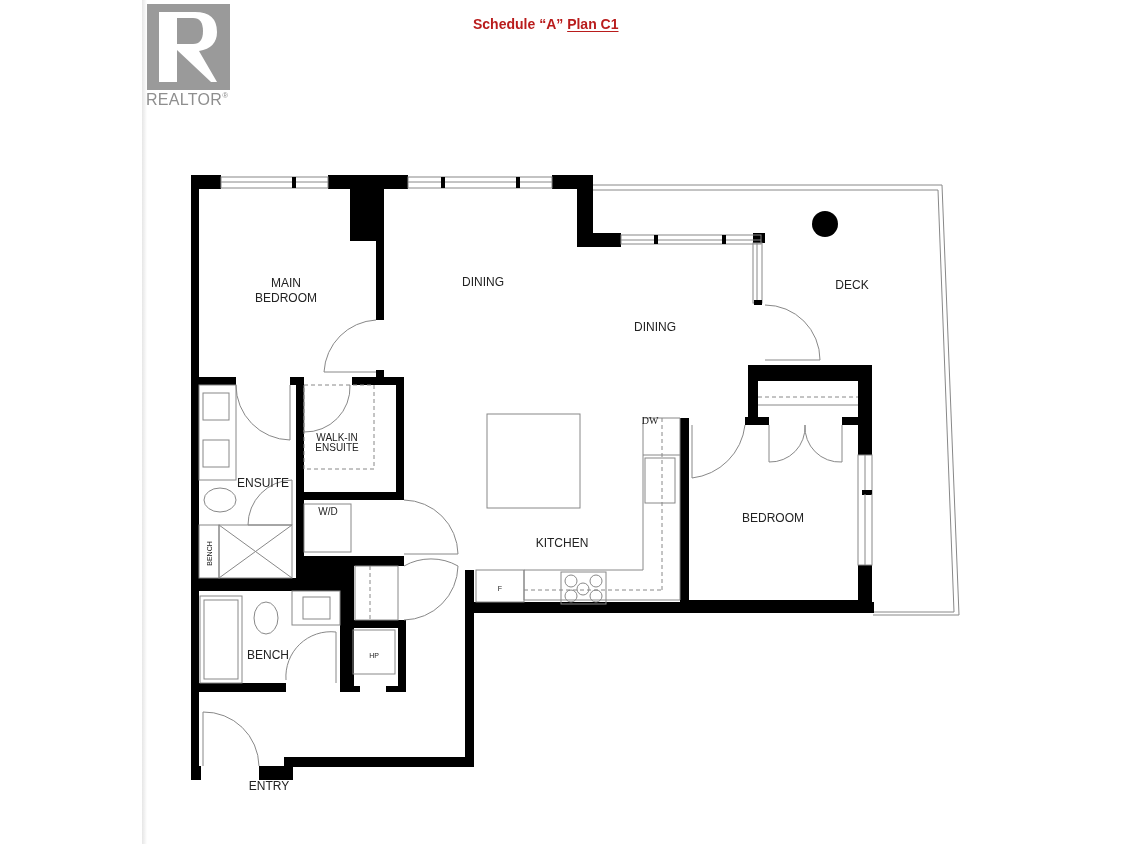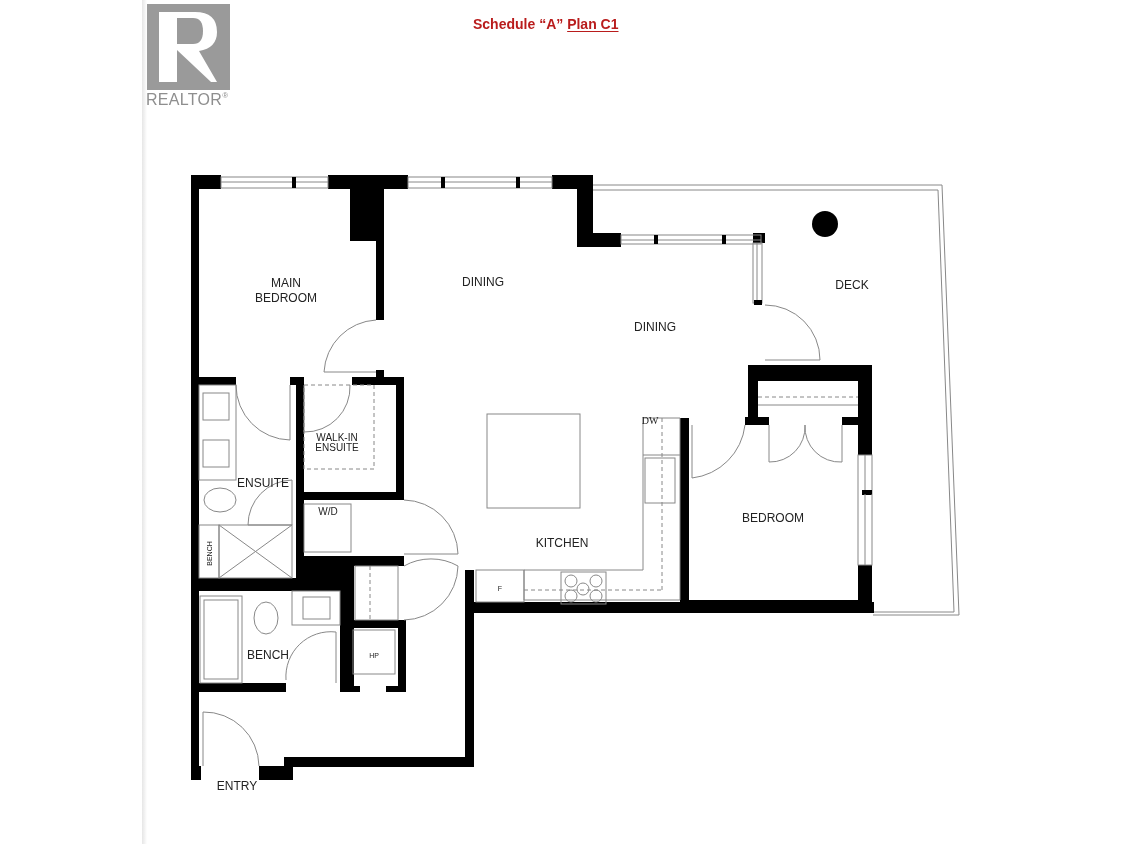--- a/index.html
+++ b/index.html
@@ -182,19 +182,19 @@
 <div class="lbl" style="left:655px; top:320px;">DINING</div>
 <div class="lbl" style="left:852px; top:278px;">DECK</div>
 <div class="lbl sm" style="left:337px; top:433px;">
   <div>WALK-IN</div>
   <div>ENSUITE</div>
 </div>
 <div class="lbl" style="left:263px; top:476px;">ENSUITE</div>
 <div class="lbl" style="left:562px; top:536px;">KITCHEN</div>
 <div class="lbl" style="left:773px; top:511px;">BEDROOM</div>
 <div class="lbl" style="left:268px; top:648px;">BENCH</div>
-<div class="lbl" style="left:217px; top:779px;padding-left:40px;">ENTRY</div>
+<div class="lbl" style="left:249px; top:779px;padding-left:40px;">ENTRY</div>
 
 <div class="lbl sm" style="left:328px; top:507px;">W/D</div>
 <div class="lbl sm" style="left:650px; top:416px;font-family:Liberation Serif, serif;">DW</div>
 <div class="lbl xs" style="left:500px; top:581px;">F</div>
 <div class="lbl xs" style="left:374px; top:648px;">HP</div>
 <div class="lbl xs rot" style="left:209px; top:546px;">BENCH</div>
 
 </body></html>

